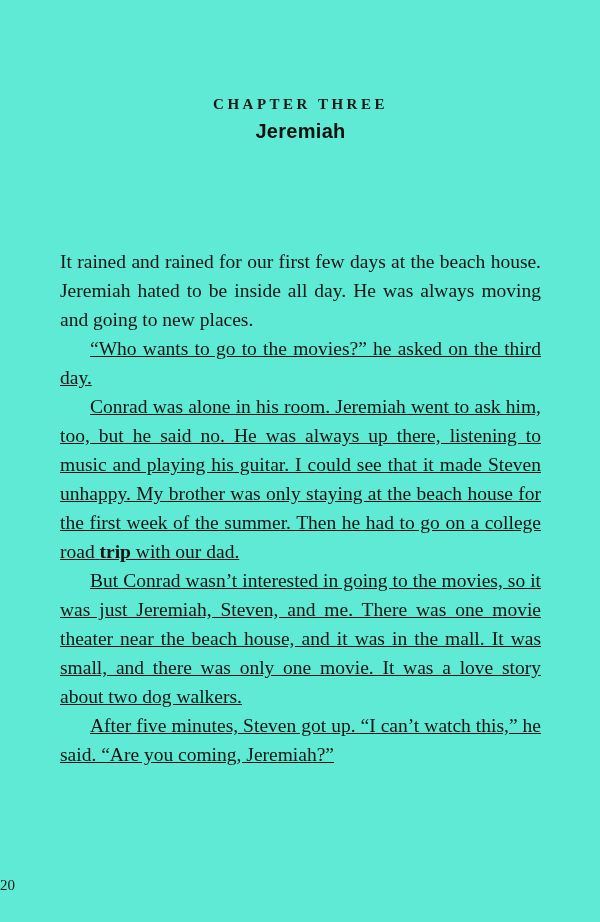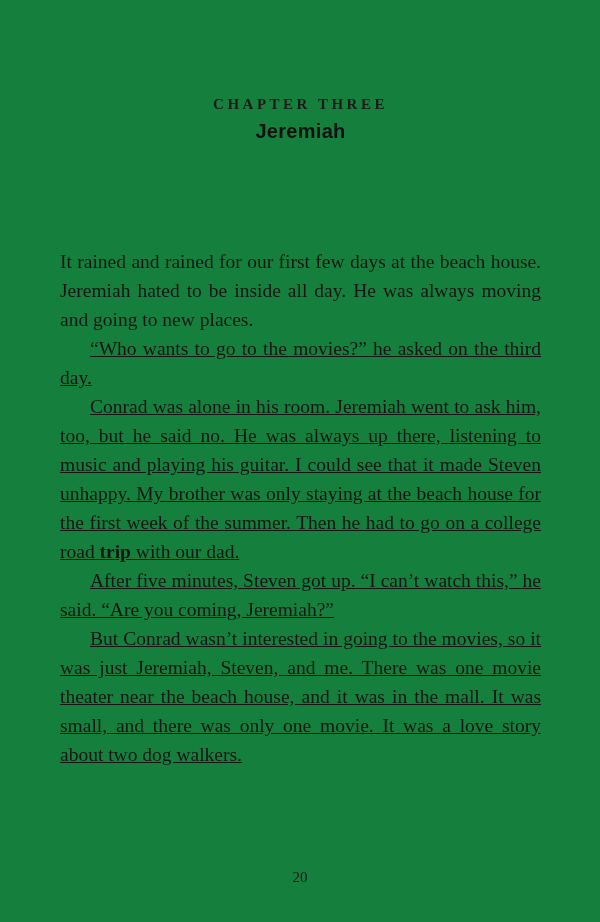--- a/index.html
+++ b/index.html
@@ -5,21 +5,21 @@
   html, body {
     margin: 0;
     padding: 0;
     background: #ffffff;
   }
   .book-page {
     position: relative;
     width: 600px;
     height: 922px;
     margin: 0 auto;
-    background: #15803d;
+    background: #5eead4;
     box-sizing: border-box;
     padding: 96px 59px 0 60px;
     color: #151412;
     overflow: hidden;
   }
   .chapter-header {
     text-align: center;
   }
   .chapter-label {
     font-family: "Liberation Serif", serif;
@@ -49,24 +49,23 @@
   }
   .para.indent {
     text-indent: 30px;
     text-decoration: underline;
   }
   .bold {
     font-weight: 700;
   }
   .page-footer {
     position: absolute;
-    bottom: 36px;
+    bottom: 28px;
     left: 0;
     width: 100%;
-    text-align: center;
   }
   .page-number {
     font-family: "Liberation Serif", serif;
     font-size: 15px;
     color: #1b1a18;
   }
 </style>
 </head>
 <body>
 
@@ -74,21 +73,21 @@
 
   <header class="chapter-header">
     <div class="chapter-label">CHAPTER THREE</div>
     <h1 class="chapter-title">Jeremiah</h1>
   </header>
 
   <main class="body-text">
       <p class="para"><span>It rained and rained for our first few days at the beach house. Jeremiah hated to be inside all day. He was always moving and going to new places.</span></p>
       <p class="para indent"><span>“Who wants to go to the movies?” he asked on the third day.</span></p>
       <p class="para indent"><span>Conrad was alone in his room. Jeremiah went to ask him, too, but he said no. He was always up there, listening to music and playing his guitar. I could see that it made Steven unhappy. My brother was only staying at the beach house for the first week of the summer. Then he had to go on a college road </span><span class="bold">trip</span><span> with our dad.</span></p>
+      <p class="para indent"><span>But Conrad wasn’t interested in going to the movies, so it was just Jeremiah, Steven, and me. There was one movie theater near the beach house, and it was in the mall. It was small, and there was only one movie. It was a love story about two dog walkers.</span></p>
       <p class="para indent"><span>After five minutes, Steven got up. “I can’t watch this,” he said. “Are you coming, Jeremiah?”</span></p>
-      <p class="para indent"><span>But Conrad wasn’t interested in going to the movies, so it was just Jeremiah, Steven, and me. There was one movie theater near the beach house, and it was in the mall. It was small, and there was only one movie. It was a love story about two dog walkers.</span></p>
     </main>
 
   <footer class="page-footer">
     <span class="page-number">20</span>
   </footer>
 
 </div>
 
 </body></html>

